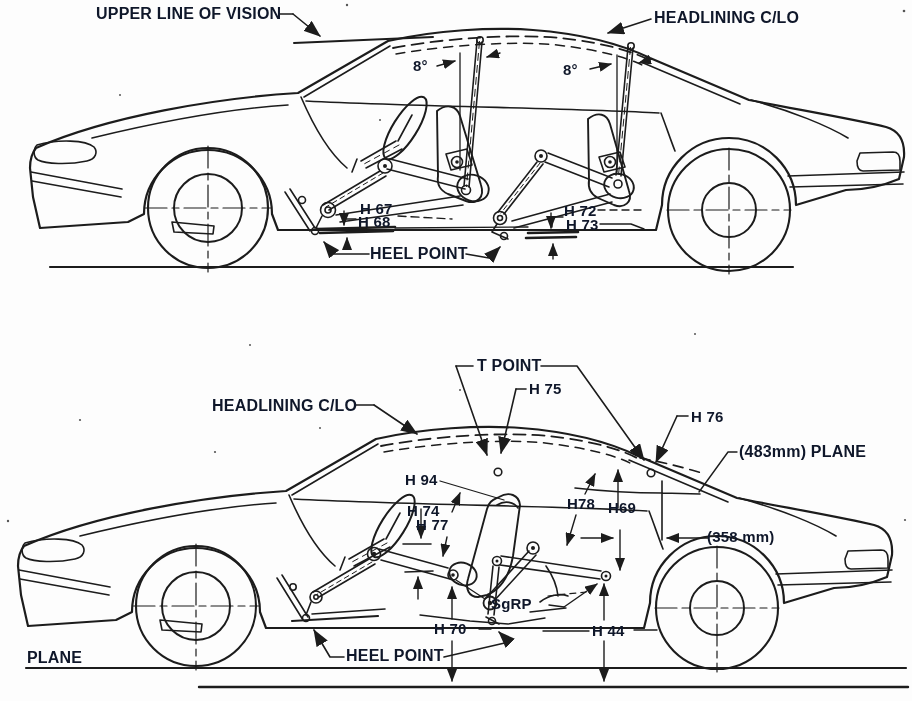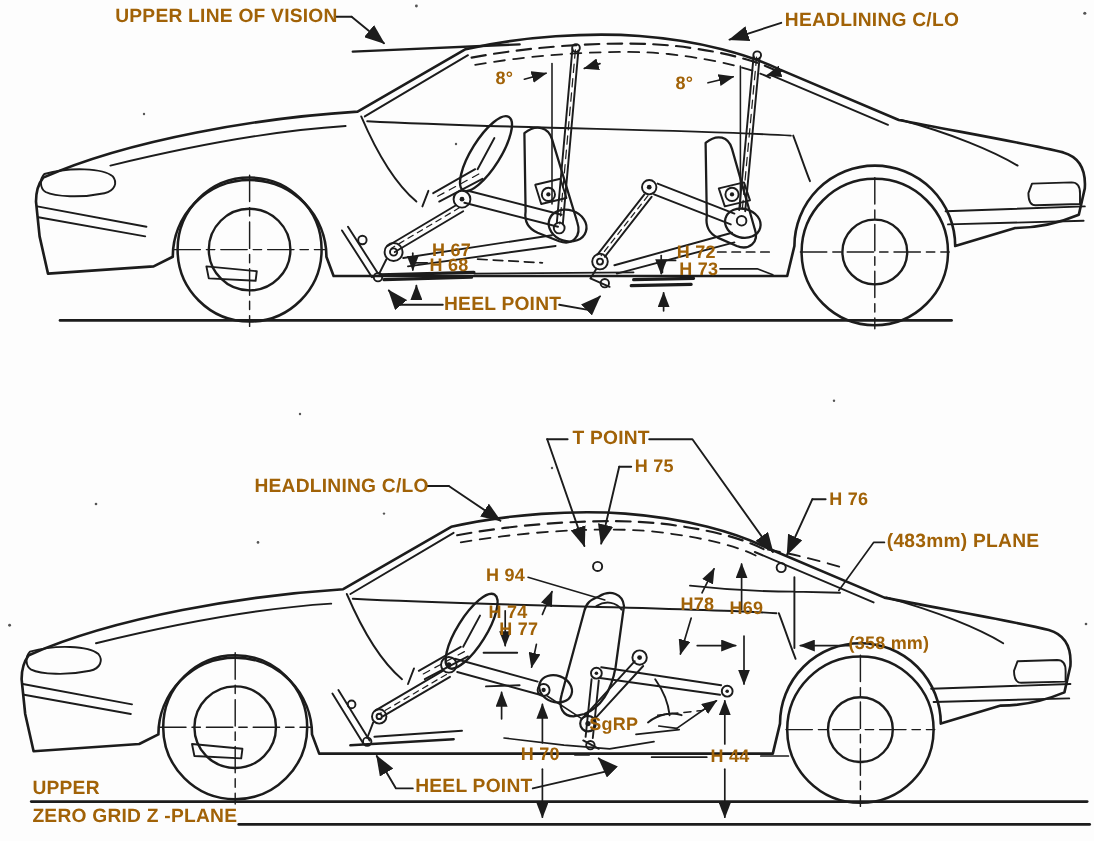--- a/index.html
+++ b/index.html
@@ -1,19 +1,19 @@
 <!DOCTYPE html>
 <html><head>
 <meta charset="utf-8">
 <style>
   html,body{margin:0;padding:0;background:#e8e8e8;}
   #page{position:relative;width:912px;height:701px;background:#fdfdfd;overflow:hidden;
         font-family:"Liberation Sans",sans-serif;}
   #art{position:absolute;left:0;top:0;}
-  .lbl{position:absolute;font:700 15px/1.05 "Liberation Sans",sans-serif;color:#a16207;
+  .lbl{position:absolute;font:700 15px/1.05 "Liberation Sans",sans-serif;color:#0f172a;
        letter-spacing:.2px;white-space:nowrap;user-select:none;}
   .lbl.big{font-size:16px;}
   svg path, svg line, svg circle, svg ellipse, svg polyline{vector-effect:none;}
 </style>
 </head>
 <body>
 
 <div id="page">
 
 <svg id="art" width="912" height="701" viewBox="0 0 912 701" fill="none" stroke="#1c1c1c" stroke-width="1.6" stroke-linecap="round" stroke-linejoin="round">
@@ -294,16 +294,15 @@
 <div class="lbl" style="left:405px;top:472px">H 94</div>
 <div class="lbl" style="left:407px;top:503px">H 74</div>
 <div class="lbl" style="left:416px;top:517px">H 77</div>
 <div class="lbl" style="left:567px;top:496px">H78</div>
 <div class="lbl" style="left:608px;top:500px">H69</div>
 <div class="lbl" style="left:707px;top:529px">(358 mm)</div>
 <div class="lbl" style="left:491px;top:596px">SgRP</div>
 <div class="lbl" style="left:434px;top:621px">H 70</div>
 <div class="lbl" style="left:592px;top:623px">H 44</div>
 <div class="lbl big" style="left:346px;top:648px">HEEL POINT</div>
-<div class="lbl big" style="left:27px;top:650px">UPPER</div>
-<div class="lbl big" style="left:27px;top:673px">ZERO GRID Z -PLANE</div>
+<div class="lbl big" style="left:27px;top:650px">PLANE</div>
 
 </div>
 
 </body></html>

